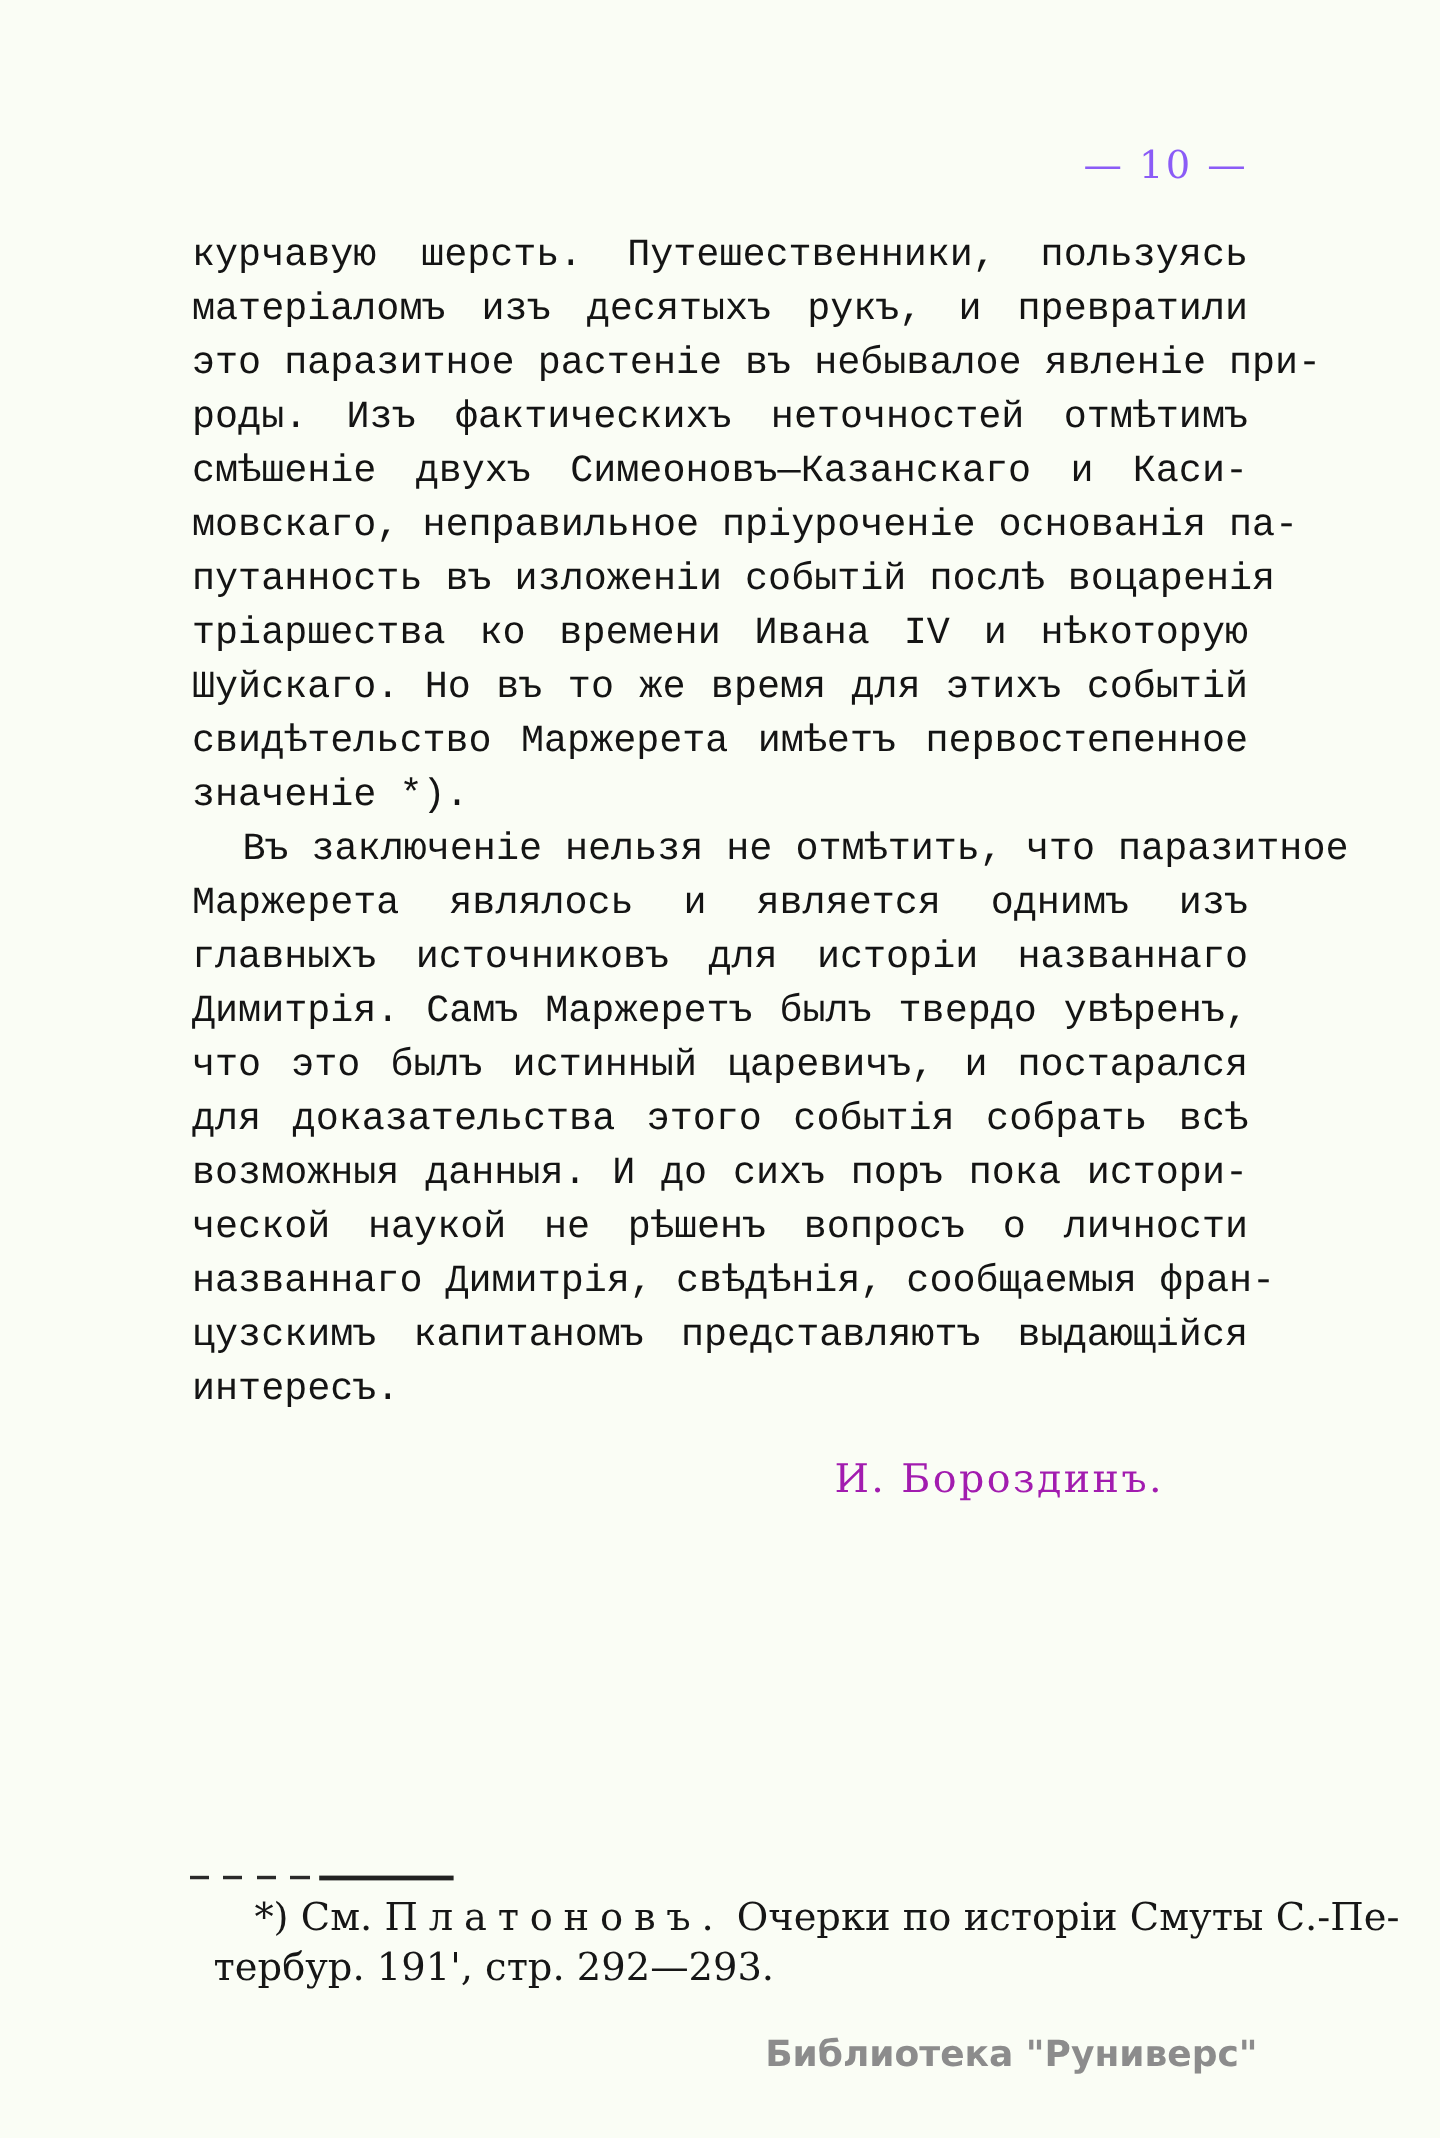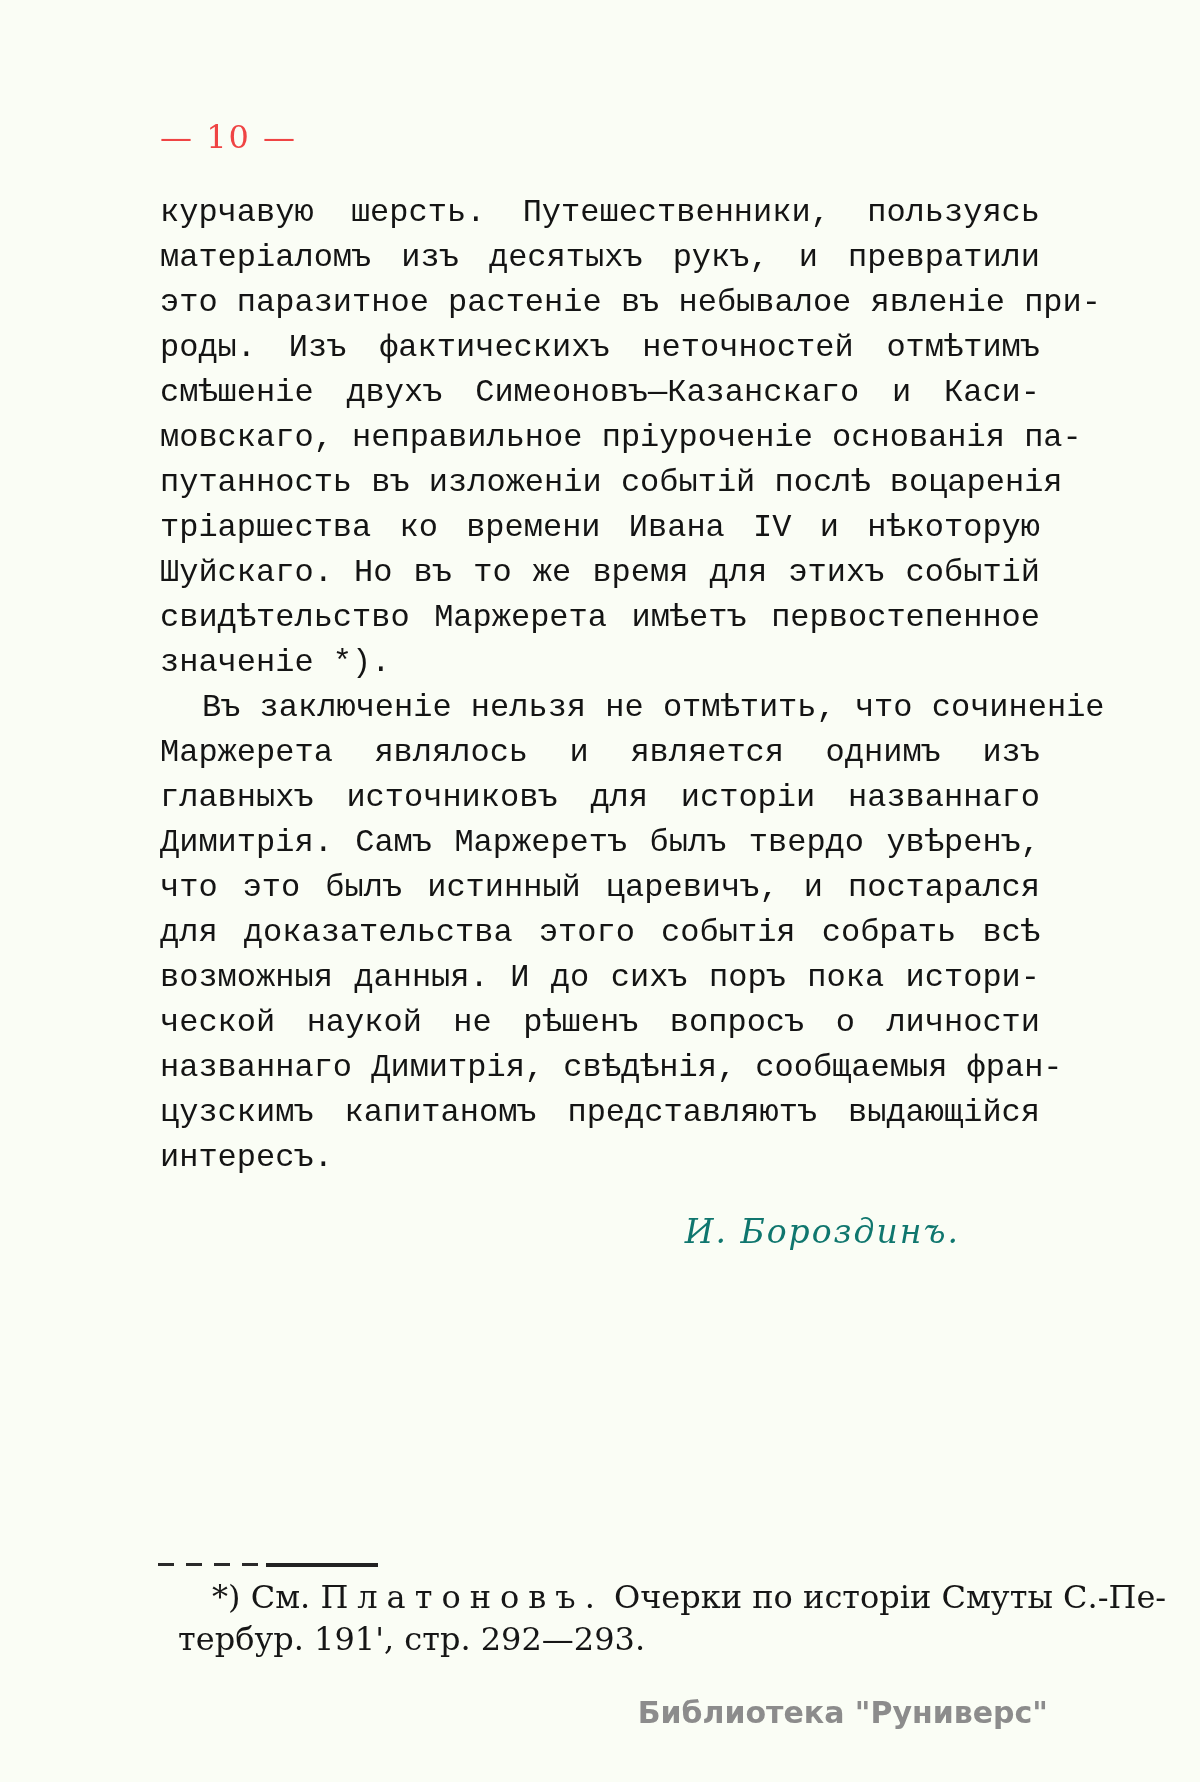--- a/index.html
+++ b/index.html
@@ -15,24 +15,24 @@
     background: #fafdf5;
     overflow: hidden;
     font-family: "DejaVu Serif", serif;
     color: #141414;
   }
   .page-header {
     position: absolute;
     top: 118px;
     left: 160px;
     width: 880px;
-    text-align: left;
+    text-align: right;
     font-size: 32px;
     letter-spacing: 2px;
-    color: #ef4444;
+    color: #8b5cf6;
   }
   .text-block {
     position: absolute;
     left: 160px;
     top: 190px;
     width: 880px;
     font-size: 32px;
     line-height: 45px;
     font-family: Liberation Mono, monospace;
   }
@@ -44,29 +44,28 @@
   }
   .ln.end {
     text-align-last: left;
   }
   .ln.indent {
     text-indent: 42px;
   }
   .signature {
     position: absolute;
     top: 1212px;
-    left: 154px;
+    left: 164px;
     width: 880px;
     padding-right: 74px;
     box-sizing: border-box;
     text-align: right;
-    font-style: italic;
     font-size: 33px;
     letter-spacing: 2px;
-    color: #0f766e;
+    color: #a21caf;
   }
   .footnote-rule {
     position: absolute;
     top: 1563px;
     left: 158px;
     width: 220px;
     height: 5px;
   }
   .footnote-rule .dashes {
     position: absolute;
@@ -133,21 +132,21 @@
     <div class="ln">матеріаломъ изъ десятыхъ рукъ, и превратили</div>
     <div class="ln">это паразитное растеніе въ небывалое явленіе при-</div>
     <div class="ln">роды. Изъ фактическихъ неточностей отмѣтимъ</div>
     <div class="ln">смѣшеніе двухъ Симеоновъ—Казанскаго и Каси-</div>
     <div class="ln">мовскаго, неправильное пріуроченіе основанія па-</div>
     <div class="ln">путанность въ изложеніи событій послѣ воцаренія</div>
     <div class="ln">тріаршества ко времени Ивана IV и нѣкоторую</div>
     <div class="ln">Шуйскаго. Но въ то же время для этихъ событій</div>
     <div class="ln">свидѣтельство Маржерета имѣетъ первостепенное</div>
     <div class="ln end">значеніе *).</div>
-    <div class="ln indent">Въ заключеніе нельзя не отмѣтить, что сочиненіе</div>
+    <div class="ln indent">Въ заключеніе нельзя не отмѣтить, что паразитное</div>
     <div class="ln">Маржерета являлось и является однимъ изъ</div>
     <div class="ln">главныхъ источниковъ для исторіи названнаго</div>
     <div class="ln">Димитрія. Самъ Маржеретъ былъ твердо увѣренъ,</div>
     <div class="ln">что это былъ истинный царевичъ, и постарался</div>
     <div class="ln">для доказательства этого событія собрать всѣ</div>
     <div class="ln">возможныя данныя. И до сихъ поръ пока истори-</div>
     <div class="ln">ческой наукой не рѣшенъ вопросъ о личности</div>
     <div class="ln">названнаго Димитрія, свѣдѣнія, сообщаемыя фран-</div>
     <div class="ln">цузскимъ капитаномъ представляютъ выдающійся</div>
     <div class="ln end">интересъ.</div>

